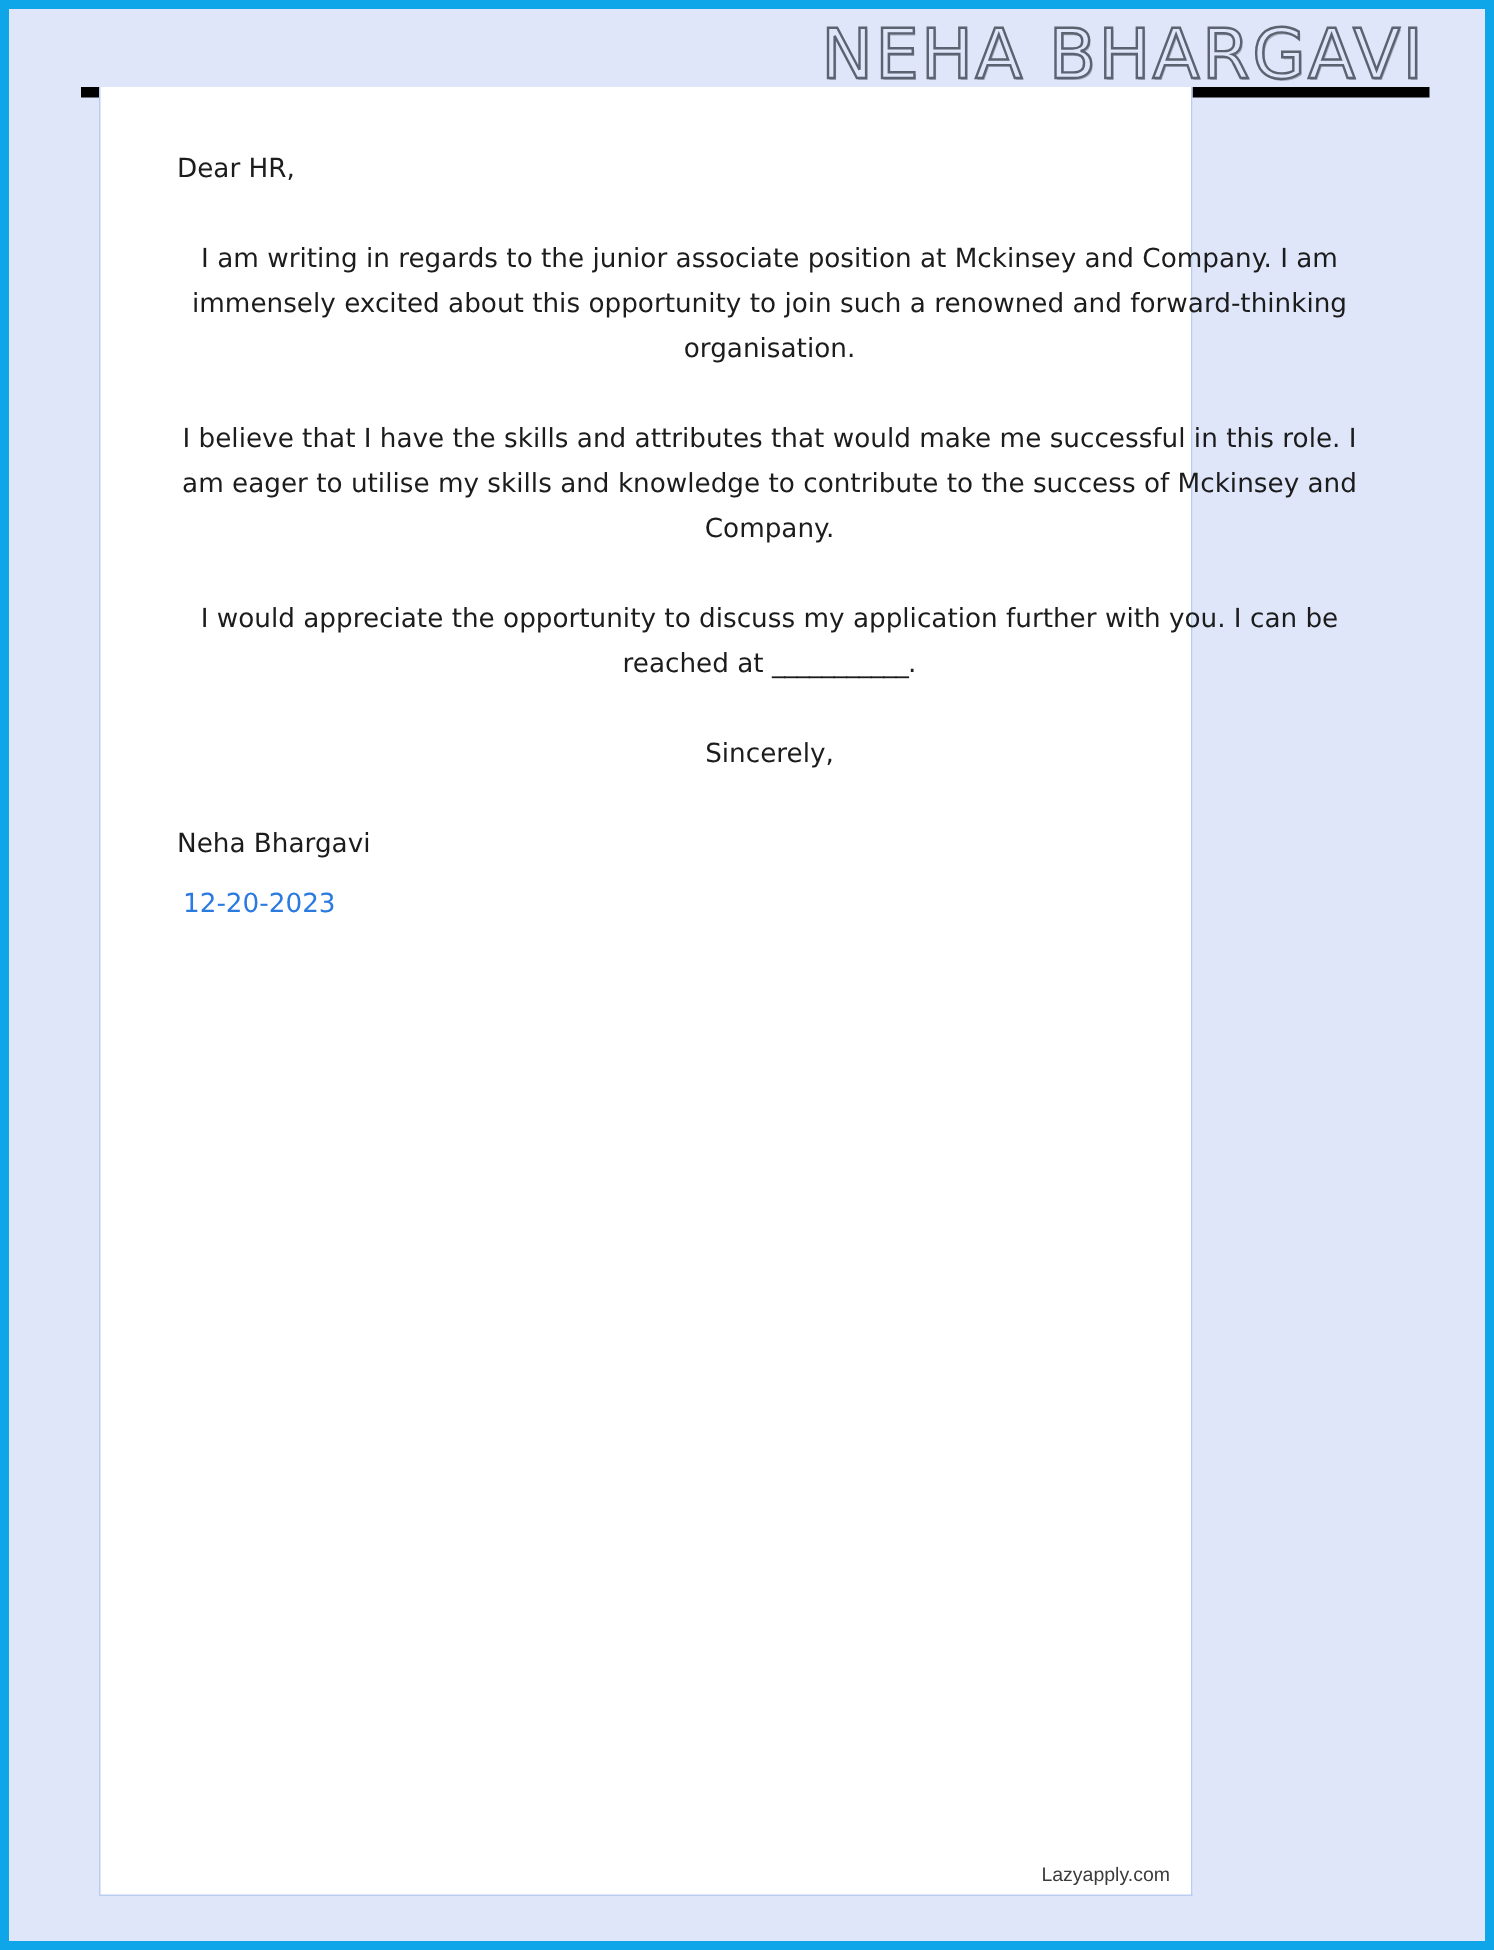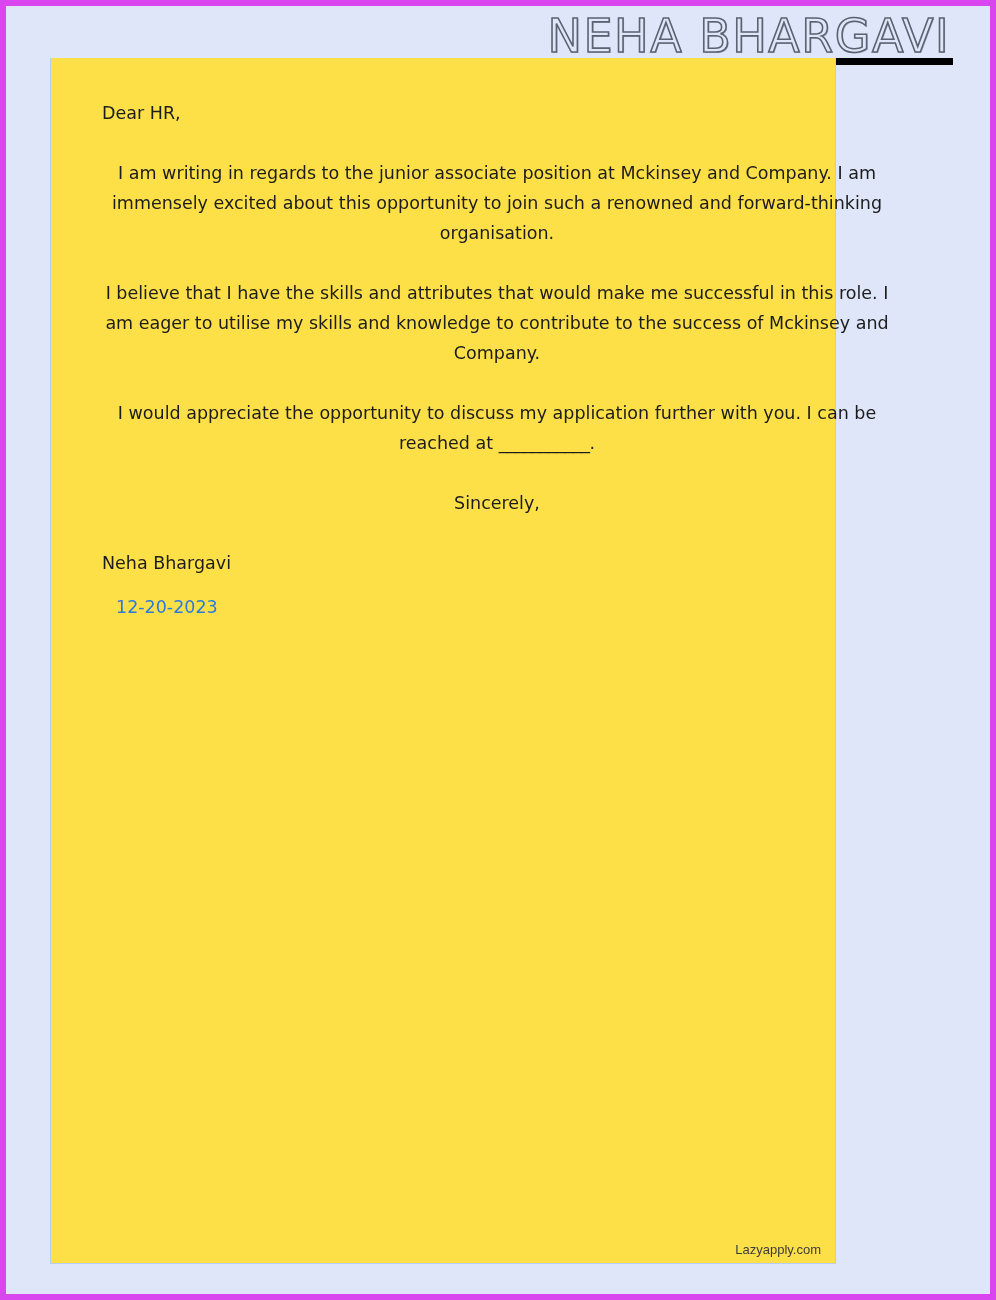--- a/index.html
+++ b/index.html
@@ -15,21 +15,21 @@
   }
 
   
   .page-frame {
     position: absolute;
     left: 0;
     top: 0;
     width: 996px;
     height: 1300px;
     box-sizing: border-box;
-    border: 6px solid #d946ef;
+    border: 6px solid #0ea5e9;
     background: #dfe6fa;
   }
 
   
   .header-band {
     position: absolute;
     left: 6px;
     top: 6px;
     width: 984px;
     height: 46px;
@@ -49,26 +49,26 @@
     -webkit-text-stroke: 1.6px #5c6370;
     text-shadow:
       1px 1px 0 rgba(120,130,150,0.55),
       -0.5px -0.5px 0 rgba(255,255,255,0.6);
     white-space: nowrap;
   }
 
   
   .letter-card {
     position: absolute;
-    left: 44px;
+    left: 60px;
     top: 52px;
-    width: 786px;
+    width: 729px;
     height: 1206px;
     box-sizing: border-box;
-    background: #fde047;
+    background: #ffffff;
     border: 1px solid #b8cdf0;
     border-top: none;
   }
 
   .card-top-bar {
     position: absolute;
     left: 48px;
     top: 52px;
     width: 899px;
     height: 7px;
@@ -103,21 +103,21 @@
   .sig-line {
     margin: 0 0 30px 0;
     text-align: center;
   }
 
   .sig-name {
     margin: 0 0 10px 0;
   }
 
   .sig-date {
-    margin: 14px;
+    margin: 4px;
     color: #2a7ae0;
   }
 
   .watermark {
     position: absolute;
     right: 14px;
     bottom: 6px;
     font-family: Liberation Sans, sans-serif;
     font-size: 13px;
     color: #3c3c3c;

